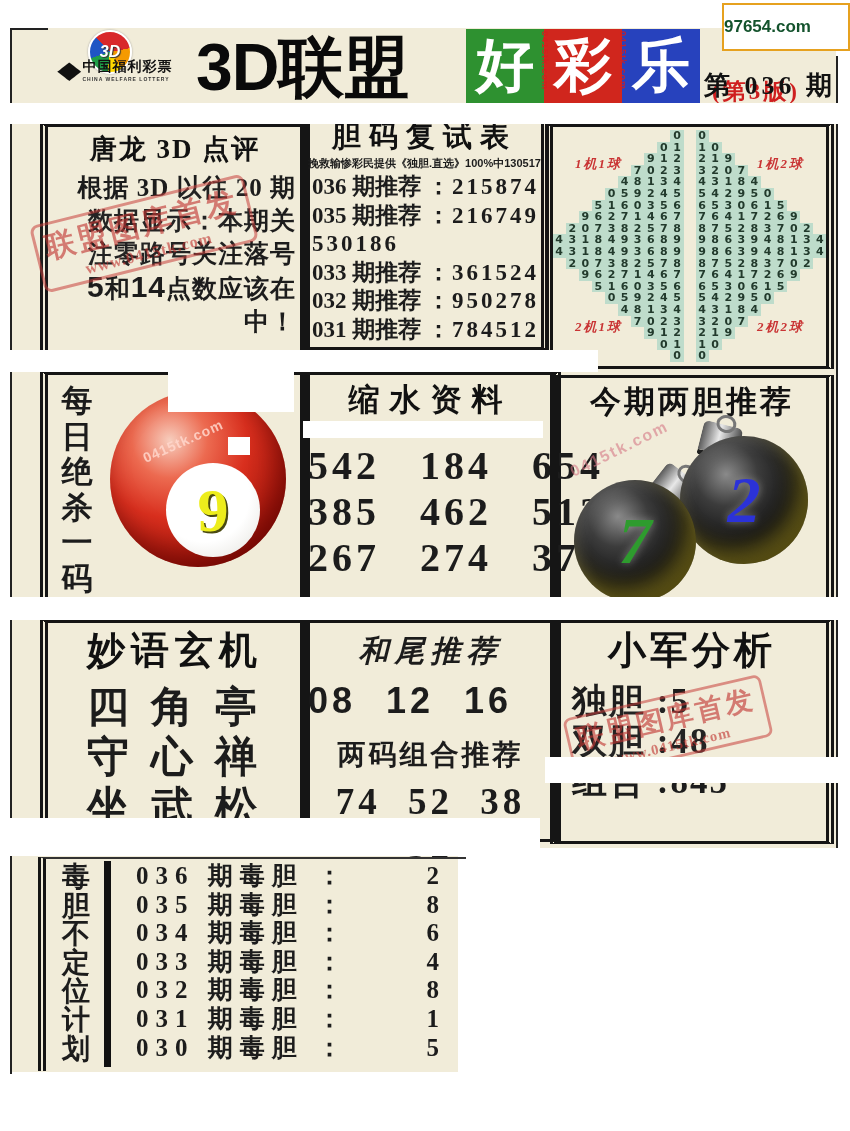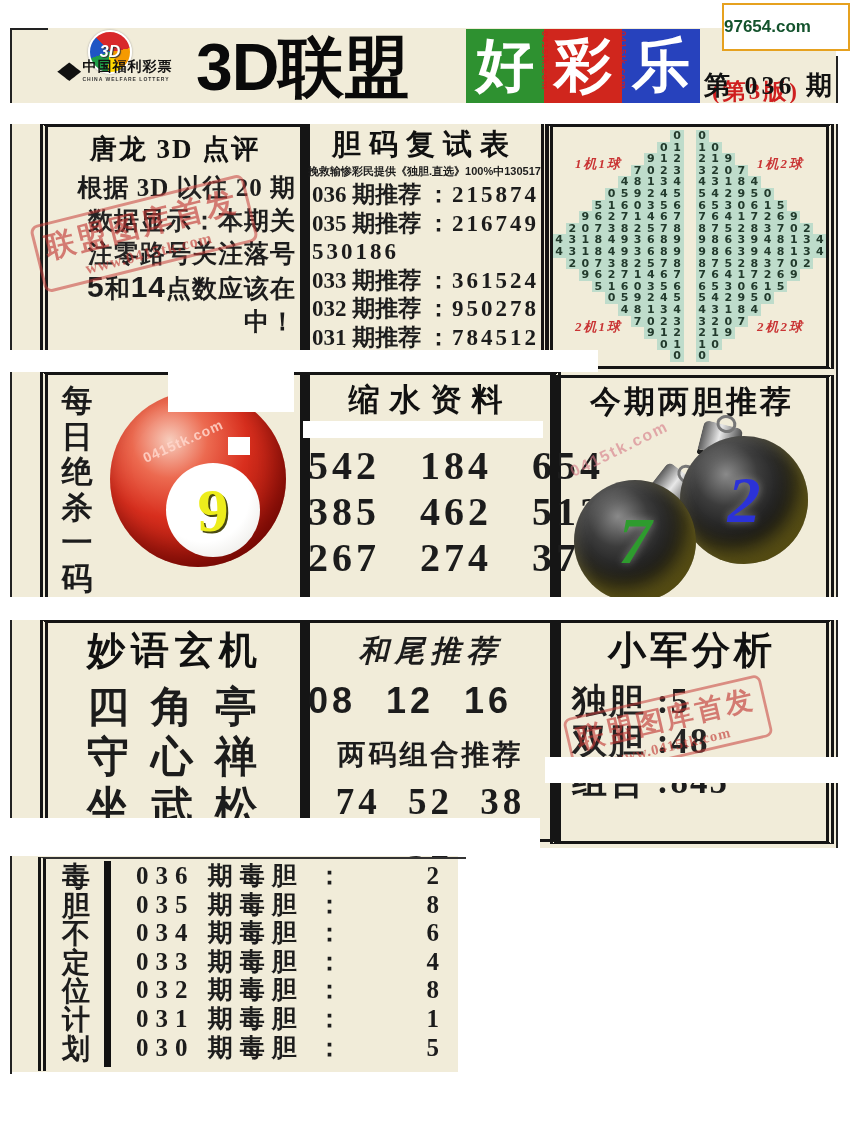--- a/index.html
+++ b/index.html
@@ -135,21 +135,21 @@
       <div class="tl-line">注零路号关注落号</div>
       <div class="tl-line"><span class="tl-big">5</span><span>和</span><span class="tl-big">14</span><span>点数应该在</span></div>
       <div class="tl-line">中！</div>
     </div>
     <div class="stamp" style="left:-14px;top:72px;">
       <div class="s1">联盟图库首发</div>
       <div class="s2">www.0415tk.com</div>
     </div>
   </div>
 
-  <div class="box" style="left:300px;top:120px;width:233px;height:232px;">
+  <div class="box" style="left:300px;top:112px;width:233px;height:232px;">
     <div class="btitle" style="font-size:29px;margin-top:2px;letter-spacing:8px;">胆码复试表</div>
     <div class="danma-sub">挽救输惨彩民提供《独胆.直选》100%中13051767255陈老师</div>
     <div id="danma-rows" style="padding:3px 2px 0 4px;">
         <div class="danma-row">
           <span>036 期推荐 ：</span>
           <span class="val">215874</span>
         </div>
         <div class="danma-row">
           <span>035 期推荐 ：</span>
           <span class="val">216749</span>

